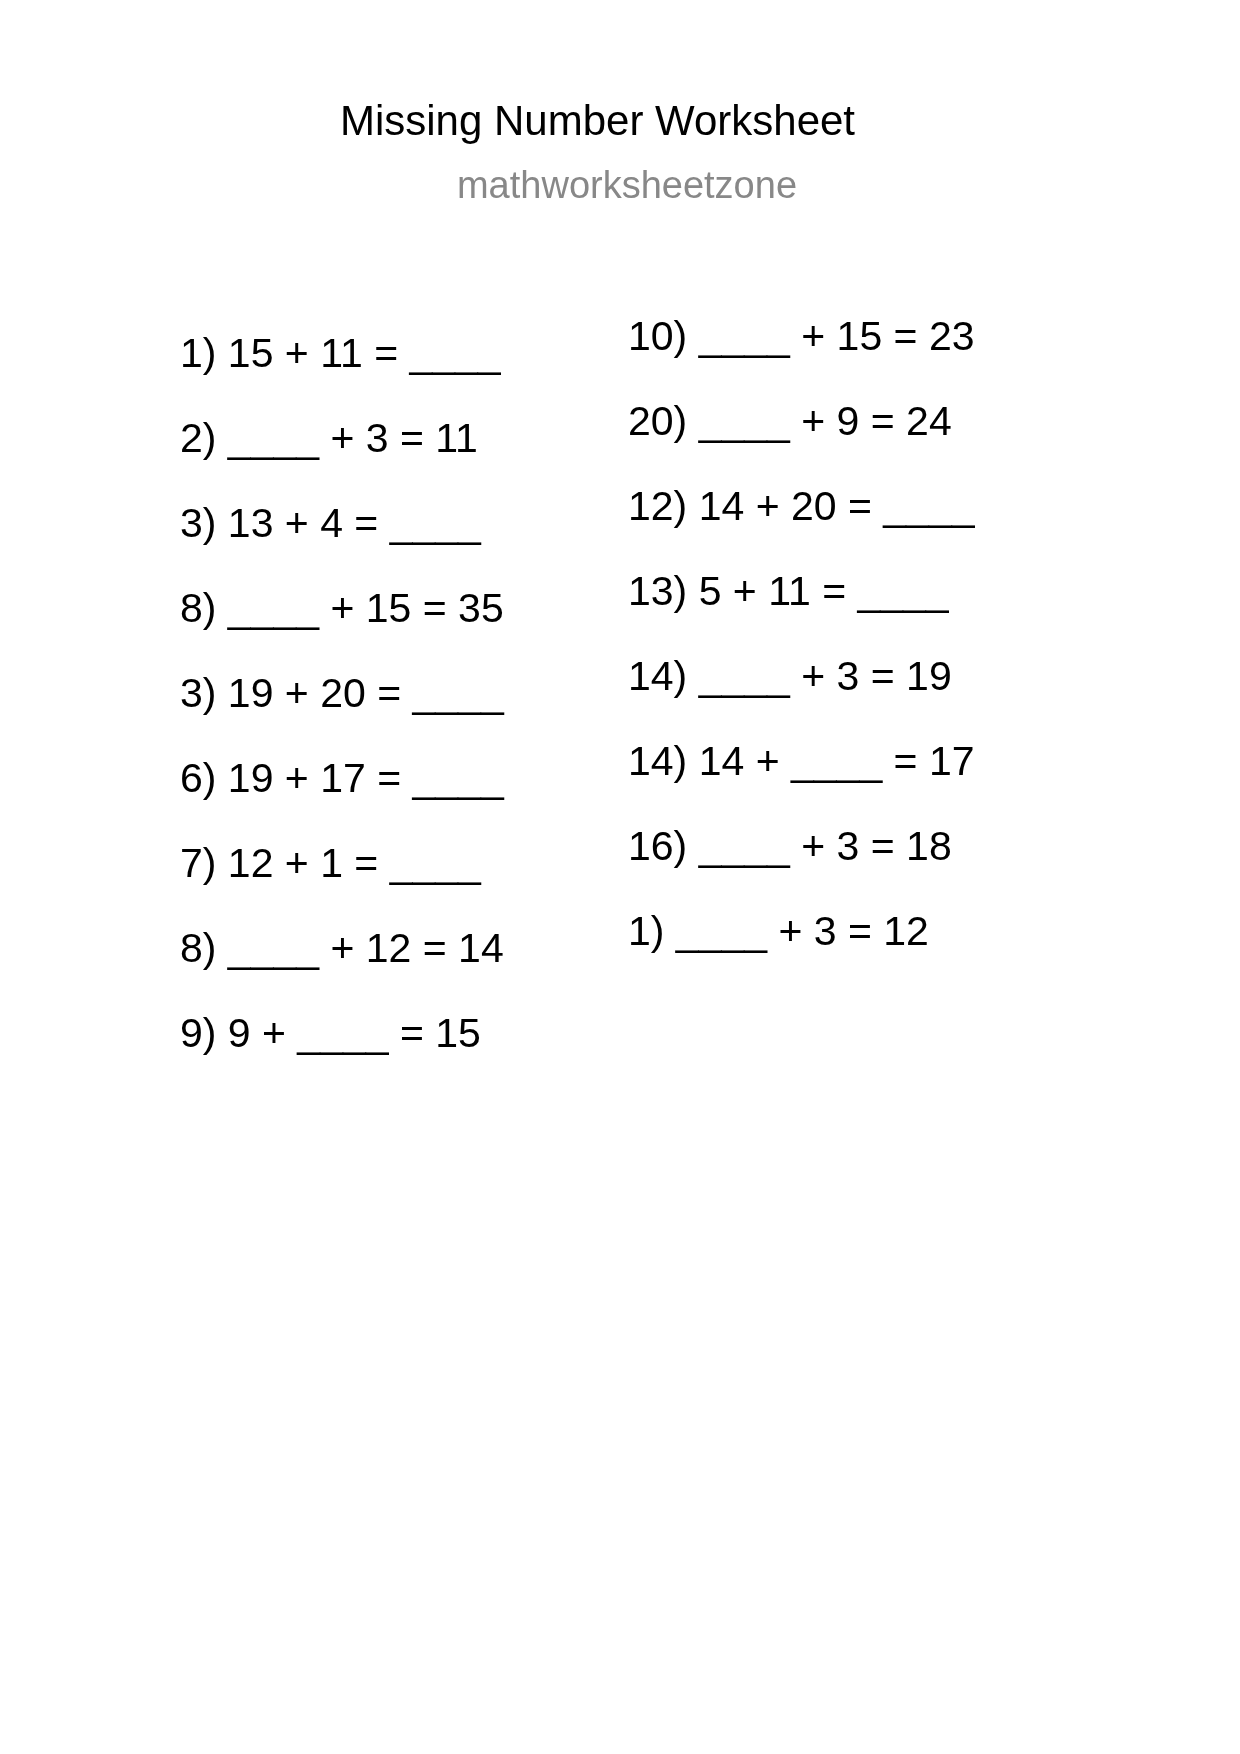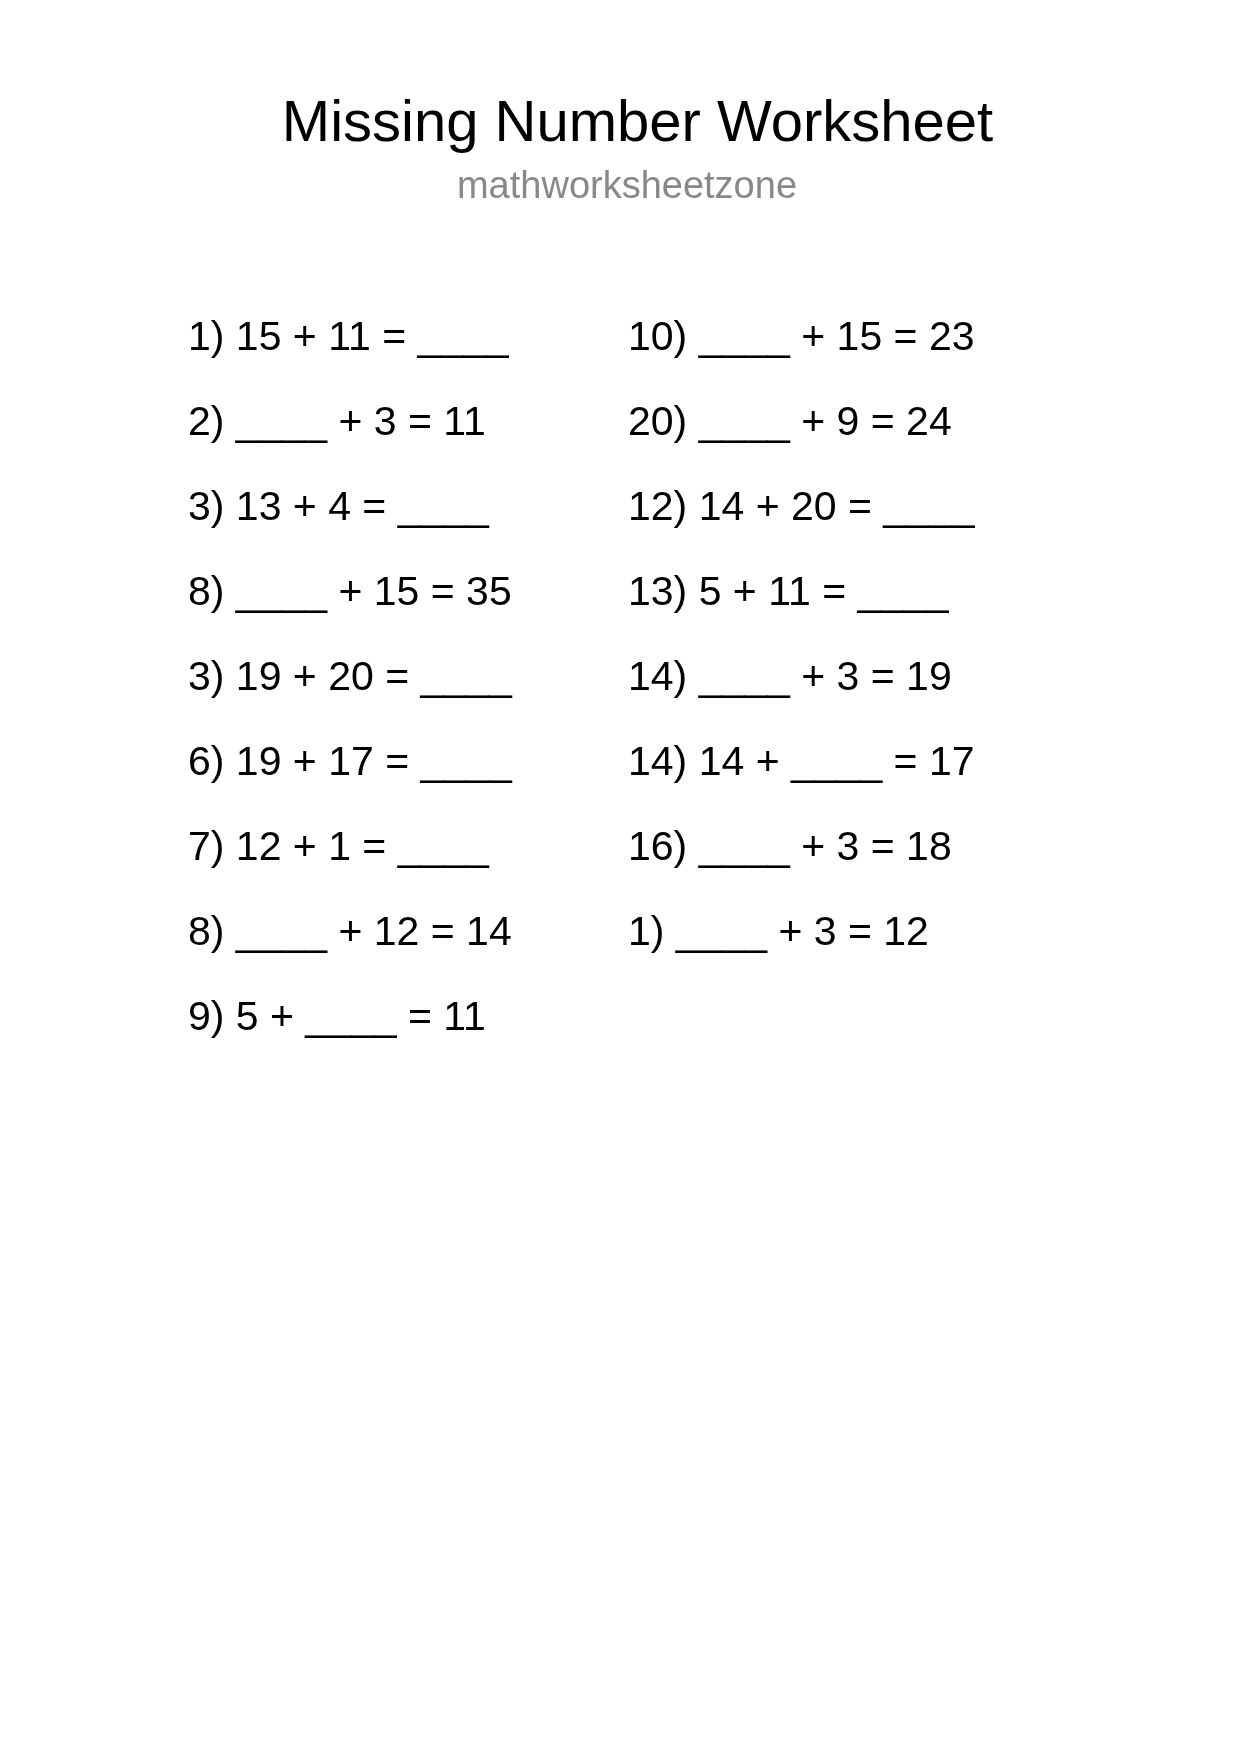--- a/index.html
+++ b/index.html
@@ -1,41 +1,41 @@
 <!DOCTYPE html>
 <html><head>
   <meta charset="utf-8">
   <style>
     html, body { margin: 0; padding: 0; background: #ffffff; }
     body { width: 1240px; height: 1754px; position: relative; overflow: hidden;
            font-family: "Liberation Sans", sans-serif; color: #000; }
     .title { position: absolute; left: 0; width: 1195px; top: 90px; text-align: center;
-             font-size: 58px; line-height: 62px; white-space: nowrap; margin-left: 40px; }
+             font-size: 42px; line-height: 62px; white-space: nowrap; }
     .subtitle { position: absolute; left: 0; width: 1254px; top: 162px; text-align: center;
                 font-size: 38px; line-height: 46px; color: #888888; white-space: nowrap; }
     .problem { position: absolute; font-size: 41px; line-height: 48px; white-space: nowrap; }
-    .col-left { left: 188px; }
+    .col-left { left: 180px; margin-top: 17px; }
     .col-right { left: 628px; }
   </style>
 </head>
 <body>
 
 <div class="title">Missing Number Worksheet</div>
 <div class="subtitle">mathworksheetzone</div>
 
 <div>
   <div class="problem col-left" style="top:312px">1) 15 + 11 = ____</div>
   <div class="problem col-left" style="top:397px">2) ____ + 3 = 11</div>
   <div class="problem col-left" style="top:482px">3) 13 + 4 = ____</div>
   <div class="problem col-left" style="top:567px">8) ____ + 15 = 35</div>
   <div class="problem col-left" style="top:652px">3) 19 + 20 = ____</div>
   <div class="problem col-left" style="top:737px">6) 19 + 17 = ____</div>
   <div class="problem col-left" style="top:822px">7) 12 + 1 = ____</div>
   <div class="problem col-left" style="top:907px">8) ____ + 12 = 14</div>
-  <div class="problem col-left" style="top:992px">9) 5 + ____ = 11</div>
+  <div class="problem col-left" style="top:992px">9) 9 + ____ = 15</div>
 </div>
 
 <div>
   <div class="problem col-right" style="top:312px">10) ____ + 15 = 23</div>
   <div class="problem col-right" style="top:397px">20) ____ + 9 = 24</div>
   <div class="problem col-right" style="top:482px">12) 14 + 20 = ____</div>
   <div class="problem col-right" style="top:567px">13) 5 + 11 = ____</div>
   <div class="problem col-right" style="top:652px">14) ____ + 3 = 19</div>
   <div class="problem col-right" style="top:737px">14) 14 + ____ = 17</div>
   <div class="problem col-right" style="top:822px">16) ____ + 3 = 18</div>

